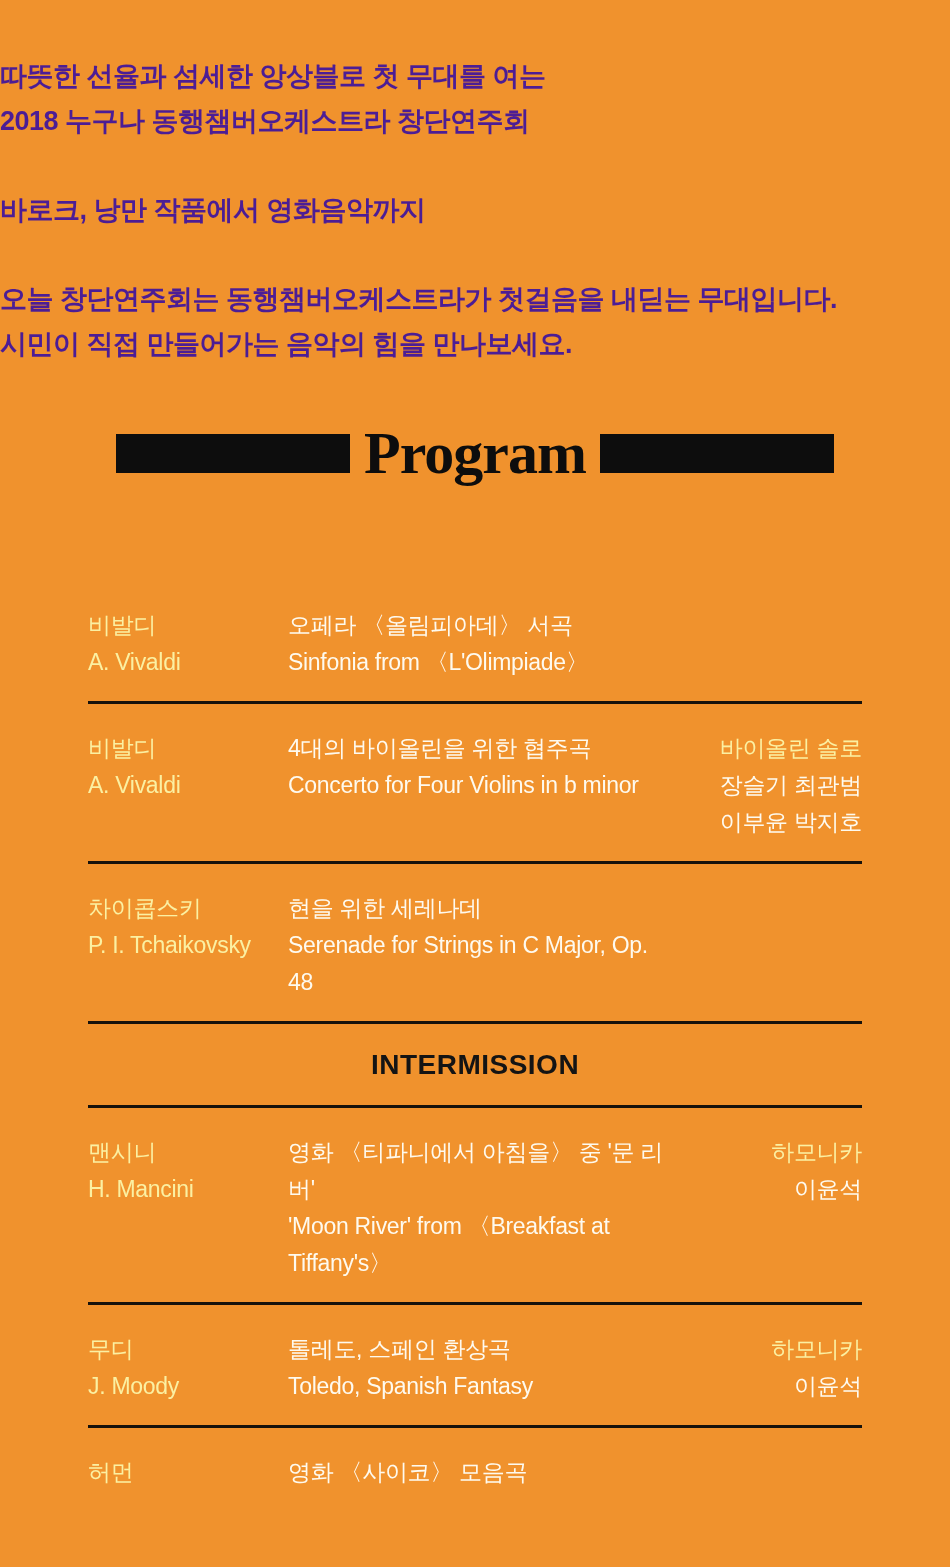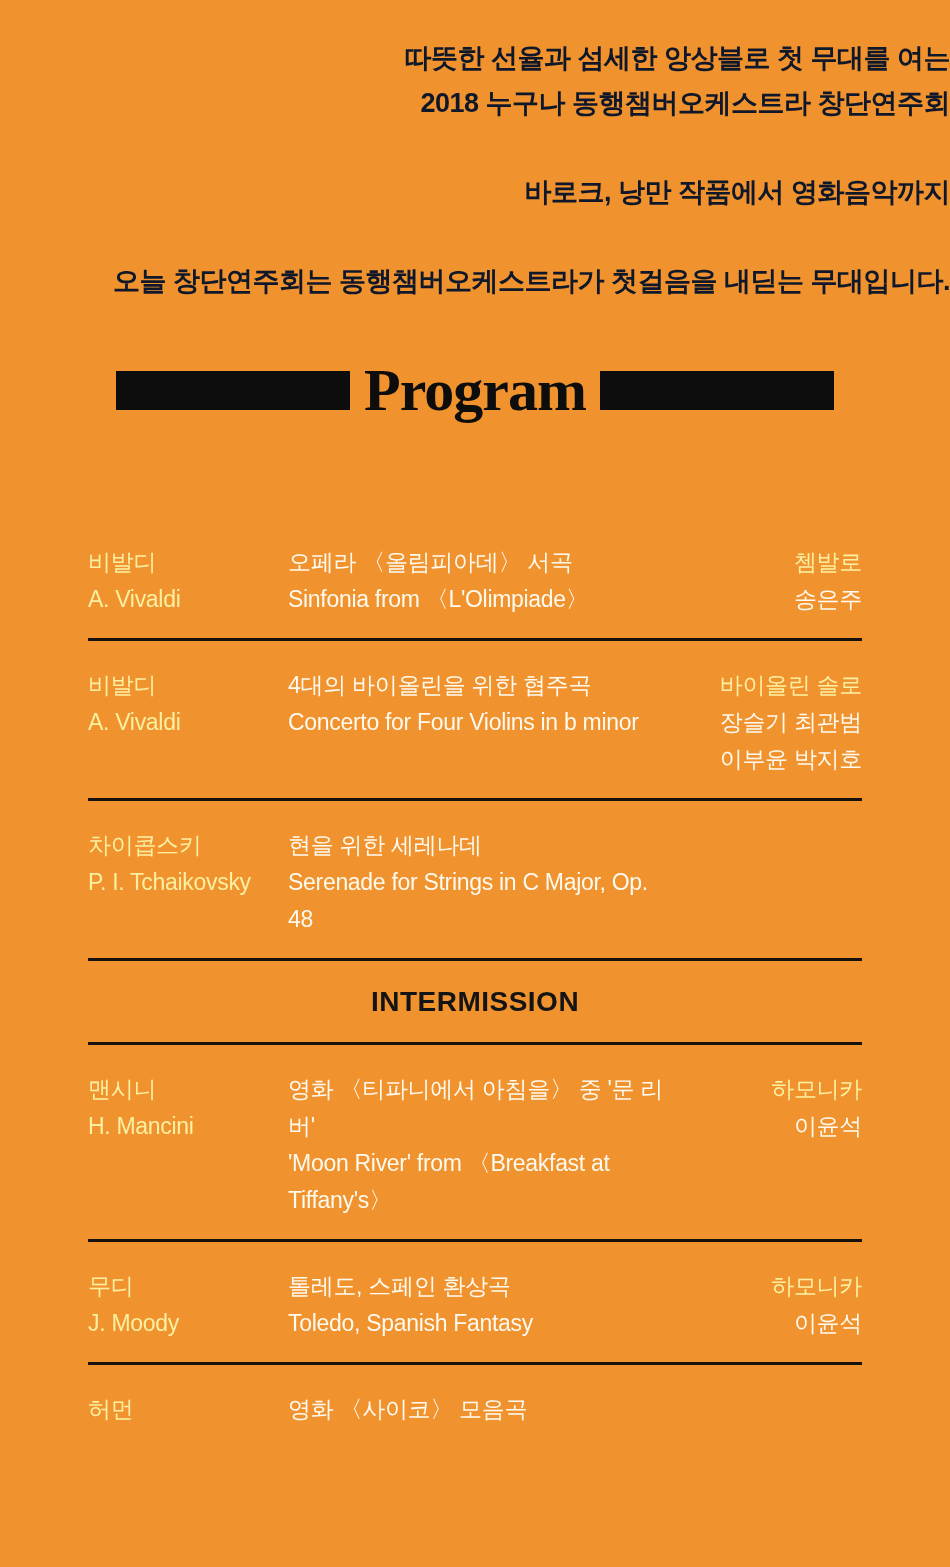--- a/index.html
+++ b/index.html
@@ -8,23 +8,23 @@
     width: 950px;
     height: 1567px;
     background: #F0922D;
     font-family: "Liberation Sans", "DejaVu Sans", sans-serif;
     overflow: hidden;
     position: relative;
   }
 
   
   .intro {
-    padding-top: 36px;
-    text-align: right;
-    color: #0f172a;
+    padding-top: 54px;
+    text-align: left;
+    color: #4c1d95;
   }
   .intro-group { margin-bottom: 44px; }
   .intro-line {
     font-size: 27px;
     font-weight: 700;
     line-height: 45px;
     letter-spacing: -0.5px;
   }
 
   
@@ -107,44 +107,41 @@
 <div class="intro">
   <div class="intro-group">
     <div class="intro-line">따뜻한 선율과 섬세한 앙상블로 첫 무대를 여는</div>
     <div class="intro-line">2018 누구나 동행챔버오케스트라 창단연주회</div>
   </div>
   <div class="intro-group">
     <div class="intro-line">바로크, 낭만 작품에서 영화음악까지</div>
   </div>
   <div class="intro-group">
     <div class="intro-line">오늘 창단연주회는 동행챔버오케스트라가 첫걸음을 내딛는 무대입니다.</div>
+    <div class="intro-line">시민이 직접 만들어가는 음악의 힘을 만나보세요.</div>
   </div>
 </div>
 
 <div class="program-heading">
   <div class="title-bar"></div>
   <div class="program-title">Program</div>
   <div class="title-bar"></div>
 </div>
 
 <div class="program-list">
 
   <div class="p-item">
     <div class="col-composer">
       <div class="line yellow">비발디</div>
       <div class="line yellow">A. Vivaldi</div>
     </div>
     <div class="col-piece">
       <div class="line cream">오페라 〈올림피아데〉 서곡</div>
       <div class="line cream">Sinfonia from 〈L'Olimpiade〉</div>
     </div>
-    <div class="col-performer">
-      <div class="line yellow">쳄발로</div>
-      <div class="line cream">송은주</div>
-    </div>
   </div>
   <div class="rule"></div>
 
   <div class="p-item">
     <div class="col-composer">
       <div class="line yellow">비발디</div>
       <div class="line yellow">A. Vivaldi</div>
     </div>
     <div class="col-piece">
       <div class="line cream">4대의 바이올린을 위한 협주곡</div>

